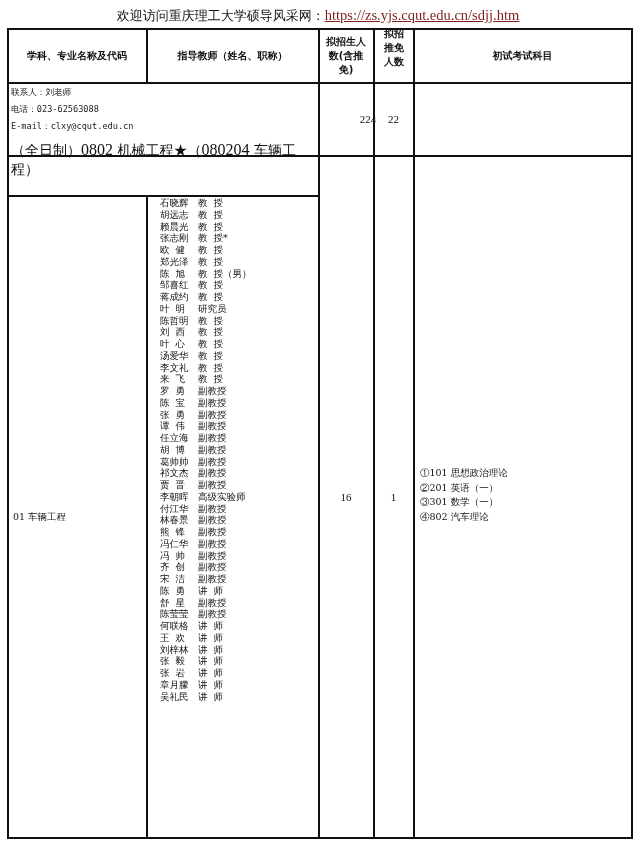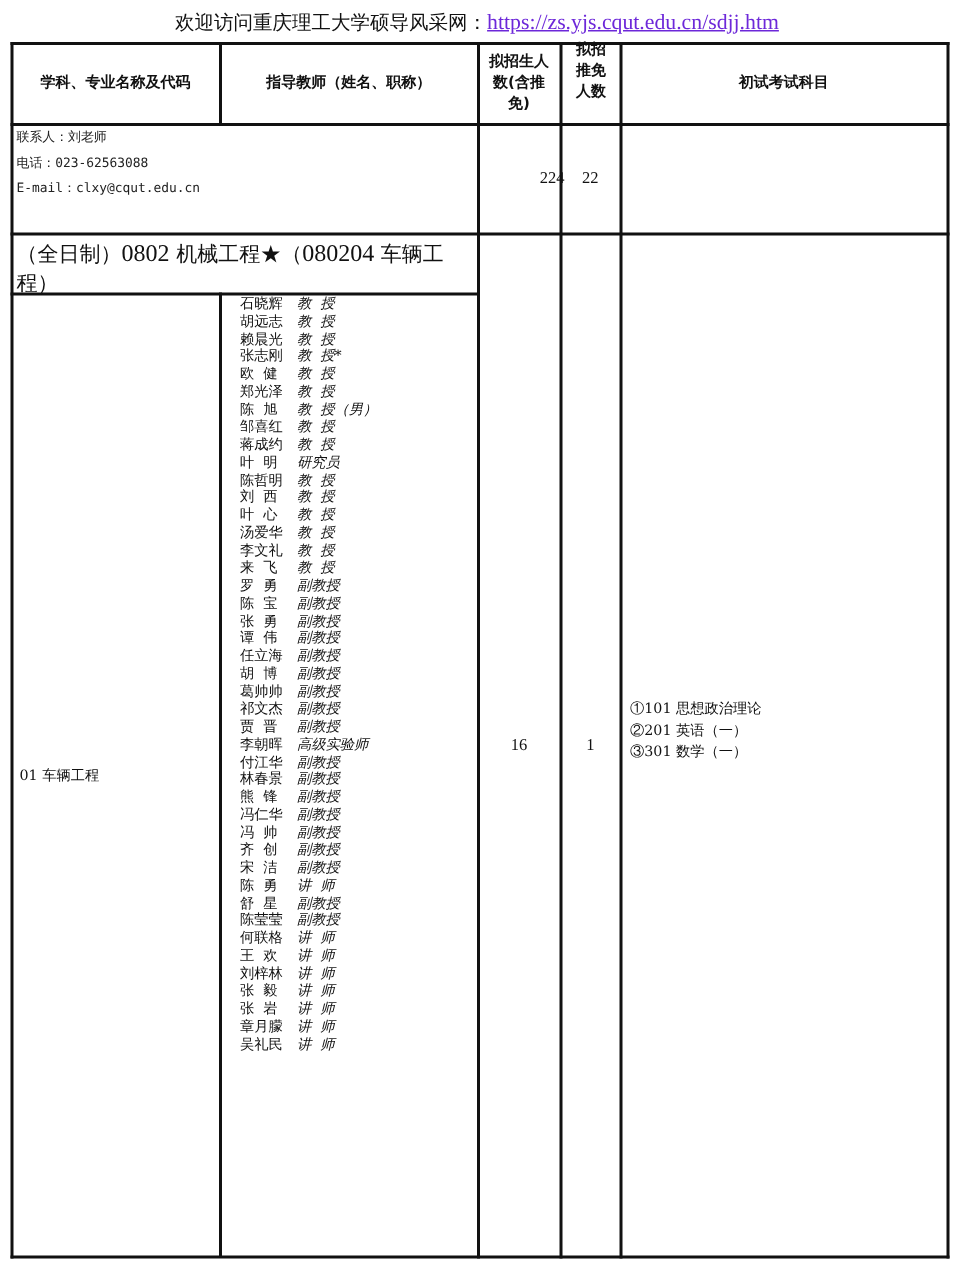--- a/index.html
+++ b/index.html
@@ -1,35 +1,35 @@
 <!DOCTYPE html>
 <html><head>
 <meta charset="utf-8">
 <style>
   html, body { margin:0; padding:0; background:#ffffff; }
   body { width:636px; height:842px; position:relative; overflow:hidden; font-family:"DejaVu Serif", "Liberation Serif", serif; color:#111; }
   .banner { position:absolute; top:6px; left:0; width:636px; text-align:center; font-size:13.5px; line-height:18px; white-space:nowrap; }
   .banner .prefix { font-family:"DejaVu Serif", serif; font-size:13px; }
-  .banner .url { font-family:"Liberation Serif", serif; font-size:14.5px; text-decoration:underline; color:#6d28d9; }
+  .banner .url { font-family:"Liberation Serif", serif; font-size:14.5px; text-decoration:underline; color:#7f1d1d; }
   .cell { position:absolute; box-sizing:border-box; }
   .line-h { position:absolute; height:1.5px; background:#111; }
   .line-v { position:absolute; width:1.5px; background:#111; }
   .hdr { display:flex; align-items:center; justify-content:center; text-align:center; font-family:"DejaVu Sans", sans-serif; font-weight:bold; font-size:10px; line-height:14px; }
   .college { left:11px; top:84px; width:300px; }
   .college .name { font-family:"Liberation Serif", serif; font-weight:bold; font-size:15.5px; line-height:18px; }
   .college .name .zh { font-family:"DejaVu Sans", sans-serif; font-weight:bold; font-size:14px; }
   .college .info { font-family:"DejaVu Sans Mono", monospace; font-size:8.6px; line-height:17px; color:#222; }
   .num { display:flex; align-items:center; justify-content:center; font-family:"Liberation Serif", serif; font-size:11px; }
-  .program { left:11px; top:160px; width:300px; font-family:"DejaVu Serif", serif; font-size:14px; line-height:19px; }
+  .program { left:11px; top:140px; width:300px; font-family:"DejaVu Serif", serif; font-size:14px; line-height:19px; }
   .program .lat { font-family:"Liberation Serif", serif; font-size:16px; }
   .major { left:8px; top:196px; width:138px; height:642px; display:flex; align-items:center; padding-left:5px; font-family:"DejaVu Serif", serif; font-size:9.5px; }
   .teachers { left:160px; top:197px; width:160px; font-family:"DejaVu Serif", serif; font-size:9.5px; line-height:11.75px; }
   .teacher { display:flex; white-space:pre; }
   .teacher .tname { width:38px; display:inline-block; }
-  .teacher .ttitle { display:inline-block;font-style:italic; }
+  .teacher .ttitle { display:inline-block; }
   .subjects { left:420px; top:466px; width:200px; font-family:"DejaVu Serif", serif; font-size:9.5px; line-height:14.5px; }
 </style>
 </head>
 <body>
 
 <div class="banner">
   <span class="prefix">欢迎访问重庆理工大学硕导风采网：</span><span class="url">https://zs.yjs.cqut.edu.cn/sdjj.htm</span>
 </div>
 
 <div>
@@ -114,14 +114,15 @@
       <div class="teacher"><span class="tname">张  岩</span><span class="ttitle">讲  师</span></div>
       <div class="teacher"><span class="tname">章月朦</span><span class="ttitle">讲  师</span></div>
       <div class="teacher"><span class="tname">吴礼民</span><span class="ttitle">讲  师</span></div>
     </div>
   <div class="cell num" style="left:319px; top:156px; width:54px; height:682px;">16</div>
   <div class="cell num" style="left:374px; top:156px; width:39px; height:682px;">1</div>
   <div class="cell subjects">
     <div>①101 思想政治理论</div>
     <div>②201 英语（一）</div>
     <div>③301 数学（一）</div>
+    <div>④802 汽车理论</div>
   </div>
 </div>
 
 </body></html>

